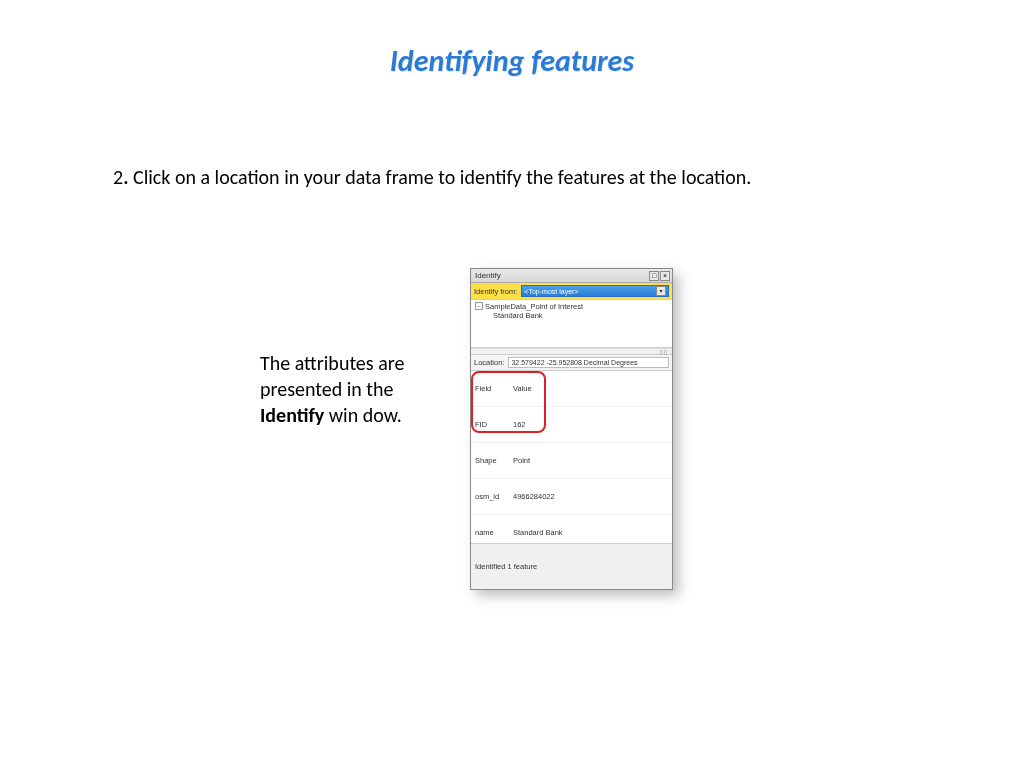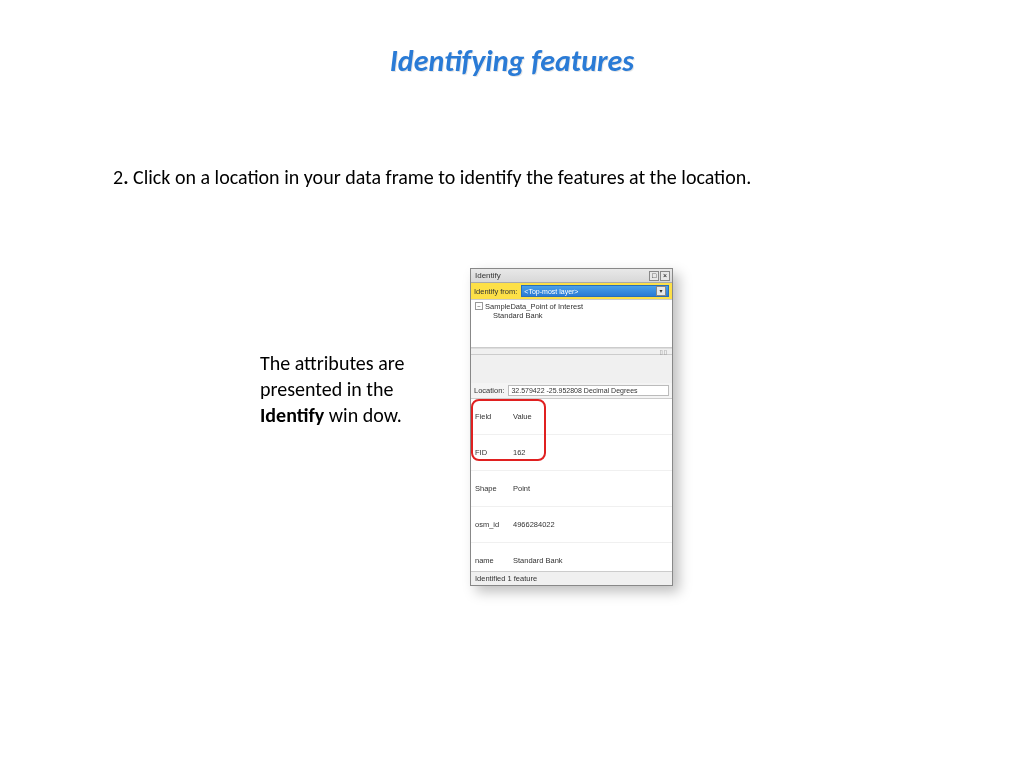--- a/index.html
+++ b/index.html
@@ -165,21 +165,20 @@
       letter-spacing: 1px;
     }
     .location-row {
       display: flex;
       align-items: center;
       padding: 2px 3px;
       gap: 4px;
       background: #f4f4f4;
       border-bottom: 1px solid #ccc;
       font-size: 7.5px;
-      margin-top: 28px;
     }
     .location-label {
       color: #333;
     }
     .location-value {
       flex: 1;
       background: #fff;
       border: 1px solid #bbb;
       padding: 1px 2px;
       font-size: 7px;
@@ -217,21 +216,21 @@
     .empty-rows {
       border-top: 1px solid #eee;
     }
     .empty-row {
       height: 11px;
       border-bottom: 1px solid #f0f0f0;
     }
     .status-bar {
       background: #f0f0f0;
       border-top: 1px solid #ccc;
-      padding: 2px 4px;
+      padding: 18px 4px;
       font-size: 7.5px;
       color: #333;
     }
   </style>
 </head>
 <body>
 
 <h1 class="slide-title">Identifying features</h1>
 
 <div class="instruction-text">

